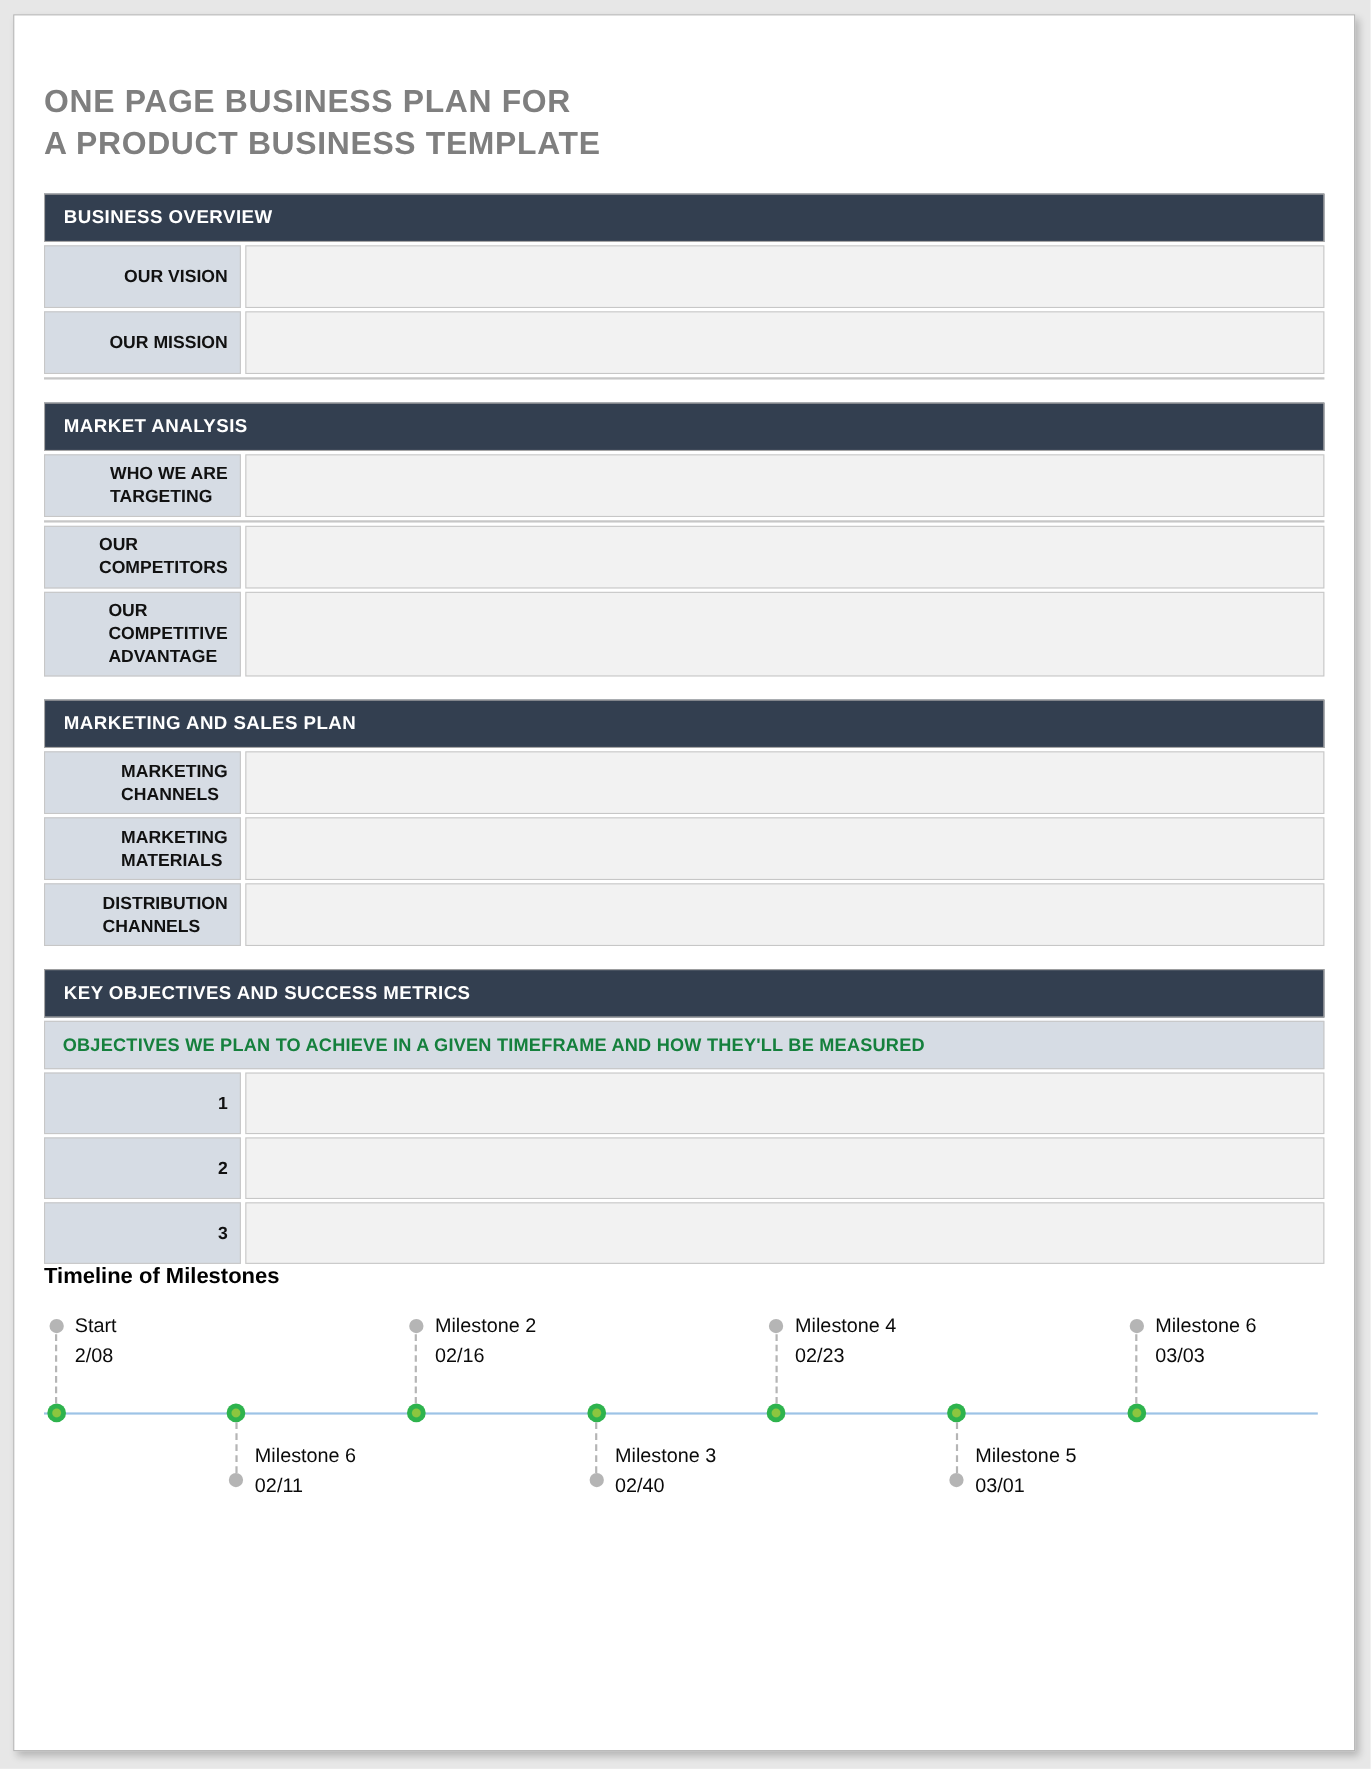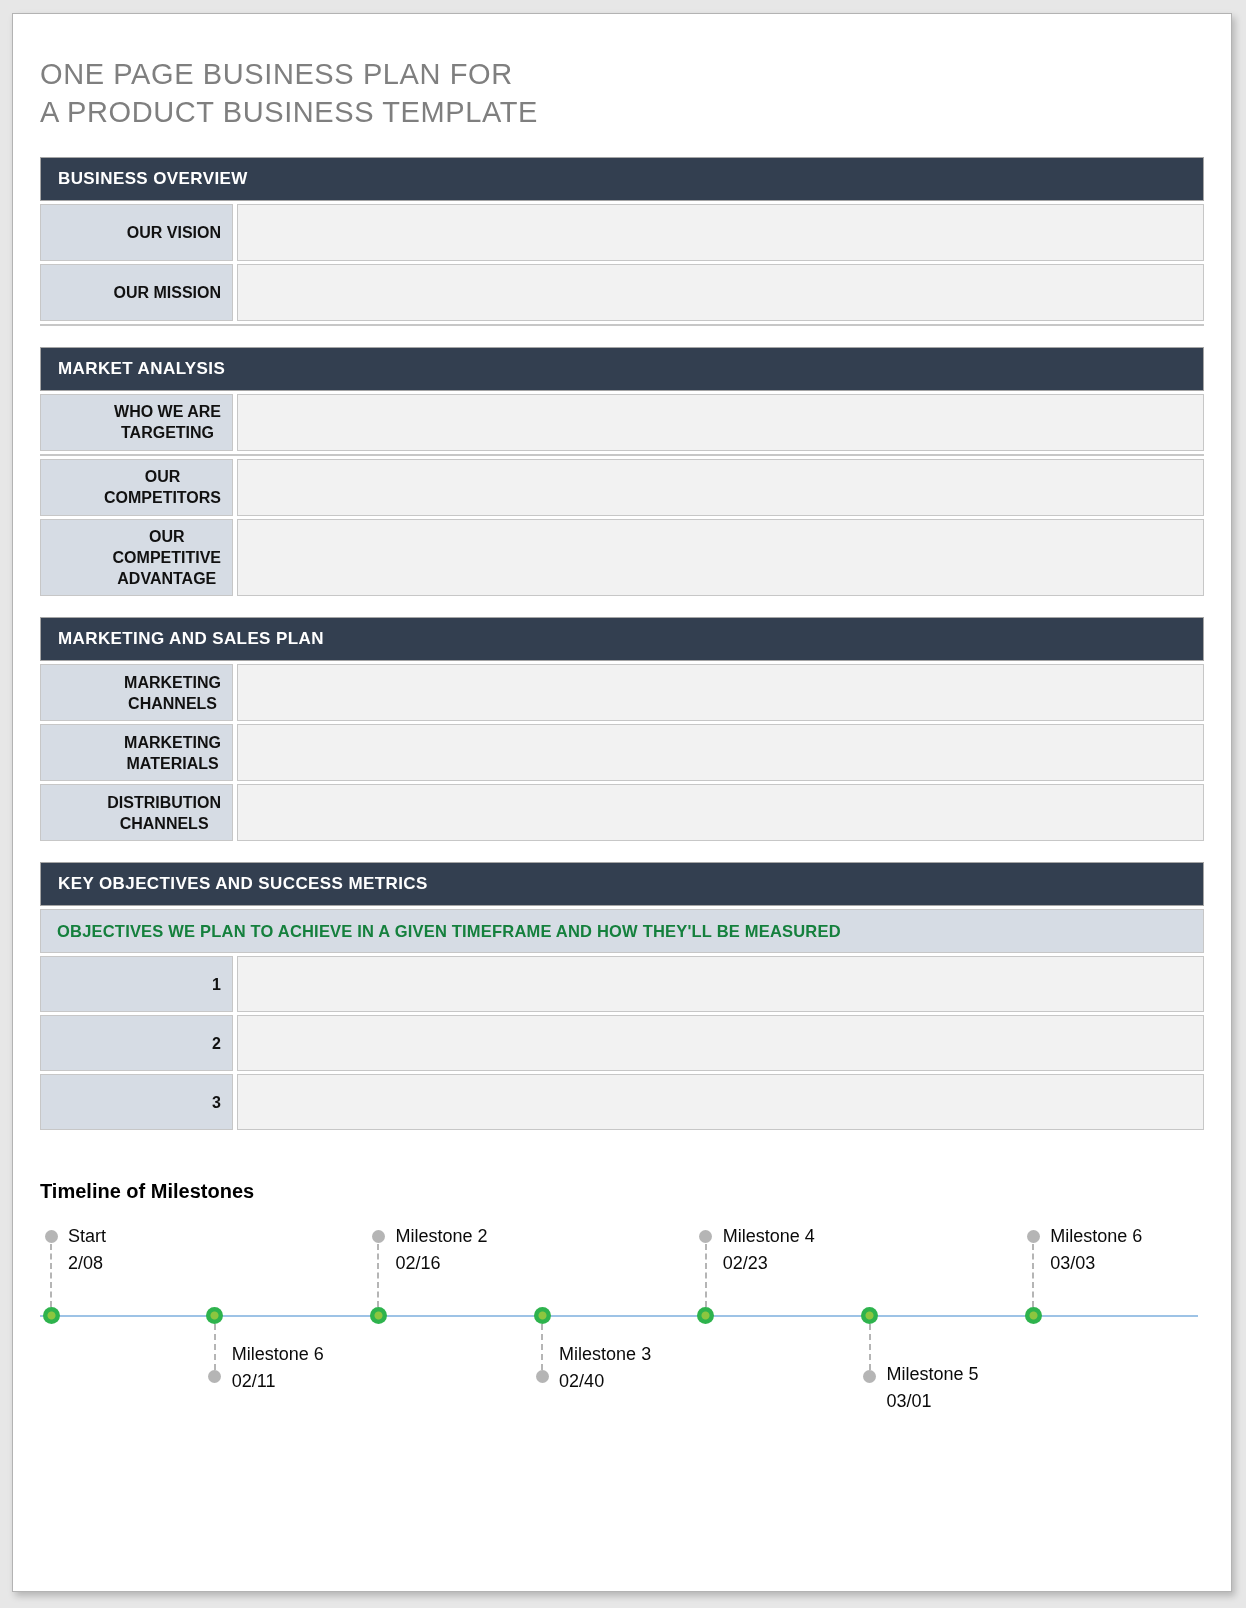--- a/index.html
+++ b/index.html
@@ -12,55 +12,54 @@
   .page{
     position:absolute;left:12px;top:13px;
     width:1220px;height:1579px;
     background:#ffffff;
     border:1px solid #b3b3b3;
     box-shadow:3px 4px 7px rgba(0,0,0,0.22);
     box-sizing:border-box;
   }
   .content{padding:0 27px;}
   .doc-title{
-    margin:42px 0 0 0;
-    font-size:29px;font-weight:normal;
+    margin:61px 0 0 0;
+    font-size:29px;font-weight:bold;
     color:var(--title-color,#7f7f7f);
     line-height:1.31;letter-spacing:0.6px;
     white-space:pre-line;
   }
   .section{margin-top:21px;}
   .section.first{margin-top:25px;}
   .bar{
     height:44px;background:var(--bar,#333F50);
     color:#ffffff;font-weight:bold;font-size:17px;letter-spacing:0.4px;
     display:flex;align-items:center;padding-left:17px;
     border:1px solid #a6a6a6;box-sizing:border-box;
   }
   .row{display:flex;gap:4px;margin-top:3px;}
   .cell{box-sizing:border-box;border:1px solid #c7c7c7;}
   .label-cell{
-    width:193px;min-height:57px;
+    width:179px;min-height:57px;
     background:var(--label-bg,#D6DCE4);
     display:flex;align-items:center;justify-content:flex-end;
-    text-align:center;
+    text-align:left;
     font-weight:bold;font-size:16px;line-height:1.32;color:#111;
     padding:6px 11px;white-space:pre-line;
   }
   .value-cell{flex:1;background:var(--value-bg,#F2F2F2);}
   .subheader{
     margin-top:3px;min-height:44px;
     background:var(--label-bg,#D6DCE4);
     border:1px solid #c7c7c7;box-sizing:border-box;
     display:flex;align-items:center;padding-left:16px;
     font-weight:bold;font-size:16.5px;color:#15803d;letter-spacing:0.2px;
   }
   .objective .label-cell{min-height:56px;}
   .tl-heading{
-    margin-top:50px;
     font-size:20px;font-weight:bold;color:#000;
   }
   .timeline{
     position:relative;height:205px;margin-top:8px;width:1166px;
   }
   .tl-line{
     position:absolute;left:0;top:104px;height:2px;width:1158px;
     background:var(--tl-line,#9DC3E6);
   }
   .ms-dot{
@@ -203,21 +202,21 @@
           <div class="ms-conn" style="left: 664.8px; top: 33px; height: 63px;"></div>
           <div class="ms-label" style="left: 682.8px; top: 12px;">
             <div>Milestone 4</div>
             <div>02/23</div>
           </div>
         </div>
         <div>
           <div class="ms-dot" style="left: 821px;"></div>
           <div class="ms-end" style="left: 823px; top: 159px;"></div>
           <div class="ms-conn" style="left: 828.5px; top: 113px; height: 46px;"></div>
-          <div class="ms-label" style="left: 846.5px; top: 130px; margin-top: 20px;">
+          <div class="ms-label" style="left: 846.5px; top: 130px;">
             <div>Milestone 5</div>
             <div>03/01</div>
           </div>
         </div>
         <div>
           <div class="ms-dot" style="left: 984.7px;"></div>
           <div class="ms-end" style="left: 986.7px; top: 19px;"></div>
           <div class="ms-conn" style="left: 992.2px; top: 33px; height: 63px;"></div>
           <div class="ms-label" style="left: 1010.2px; top: 12px;">
             <div>Milestone 6</div>

